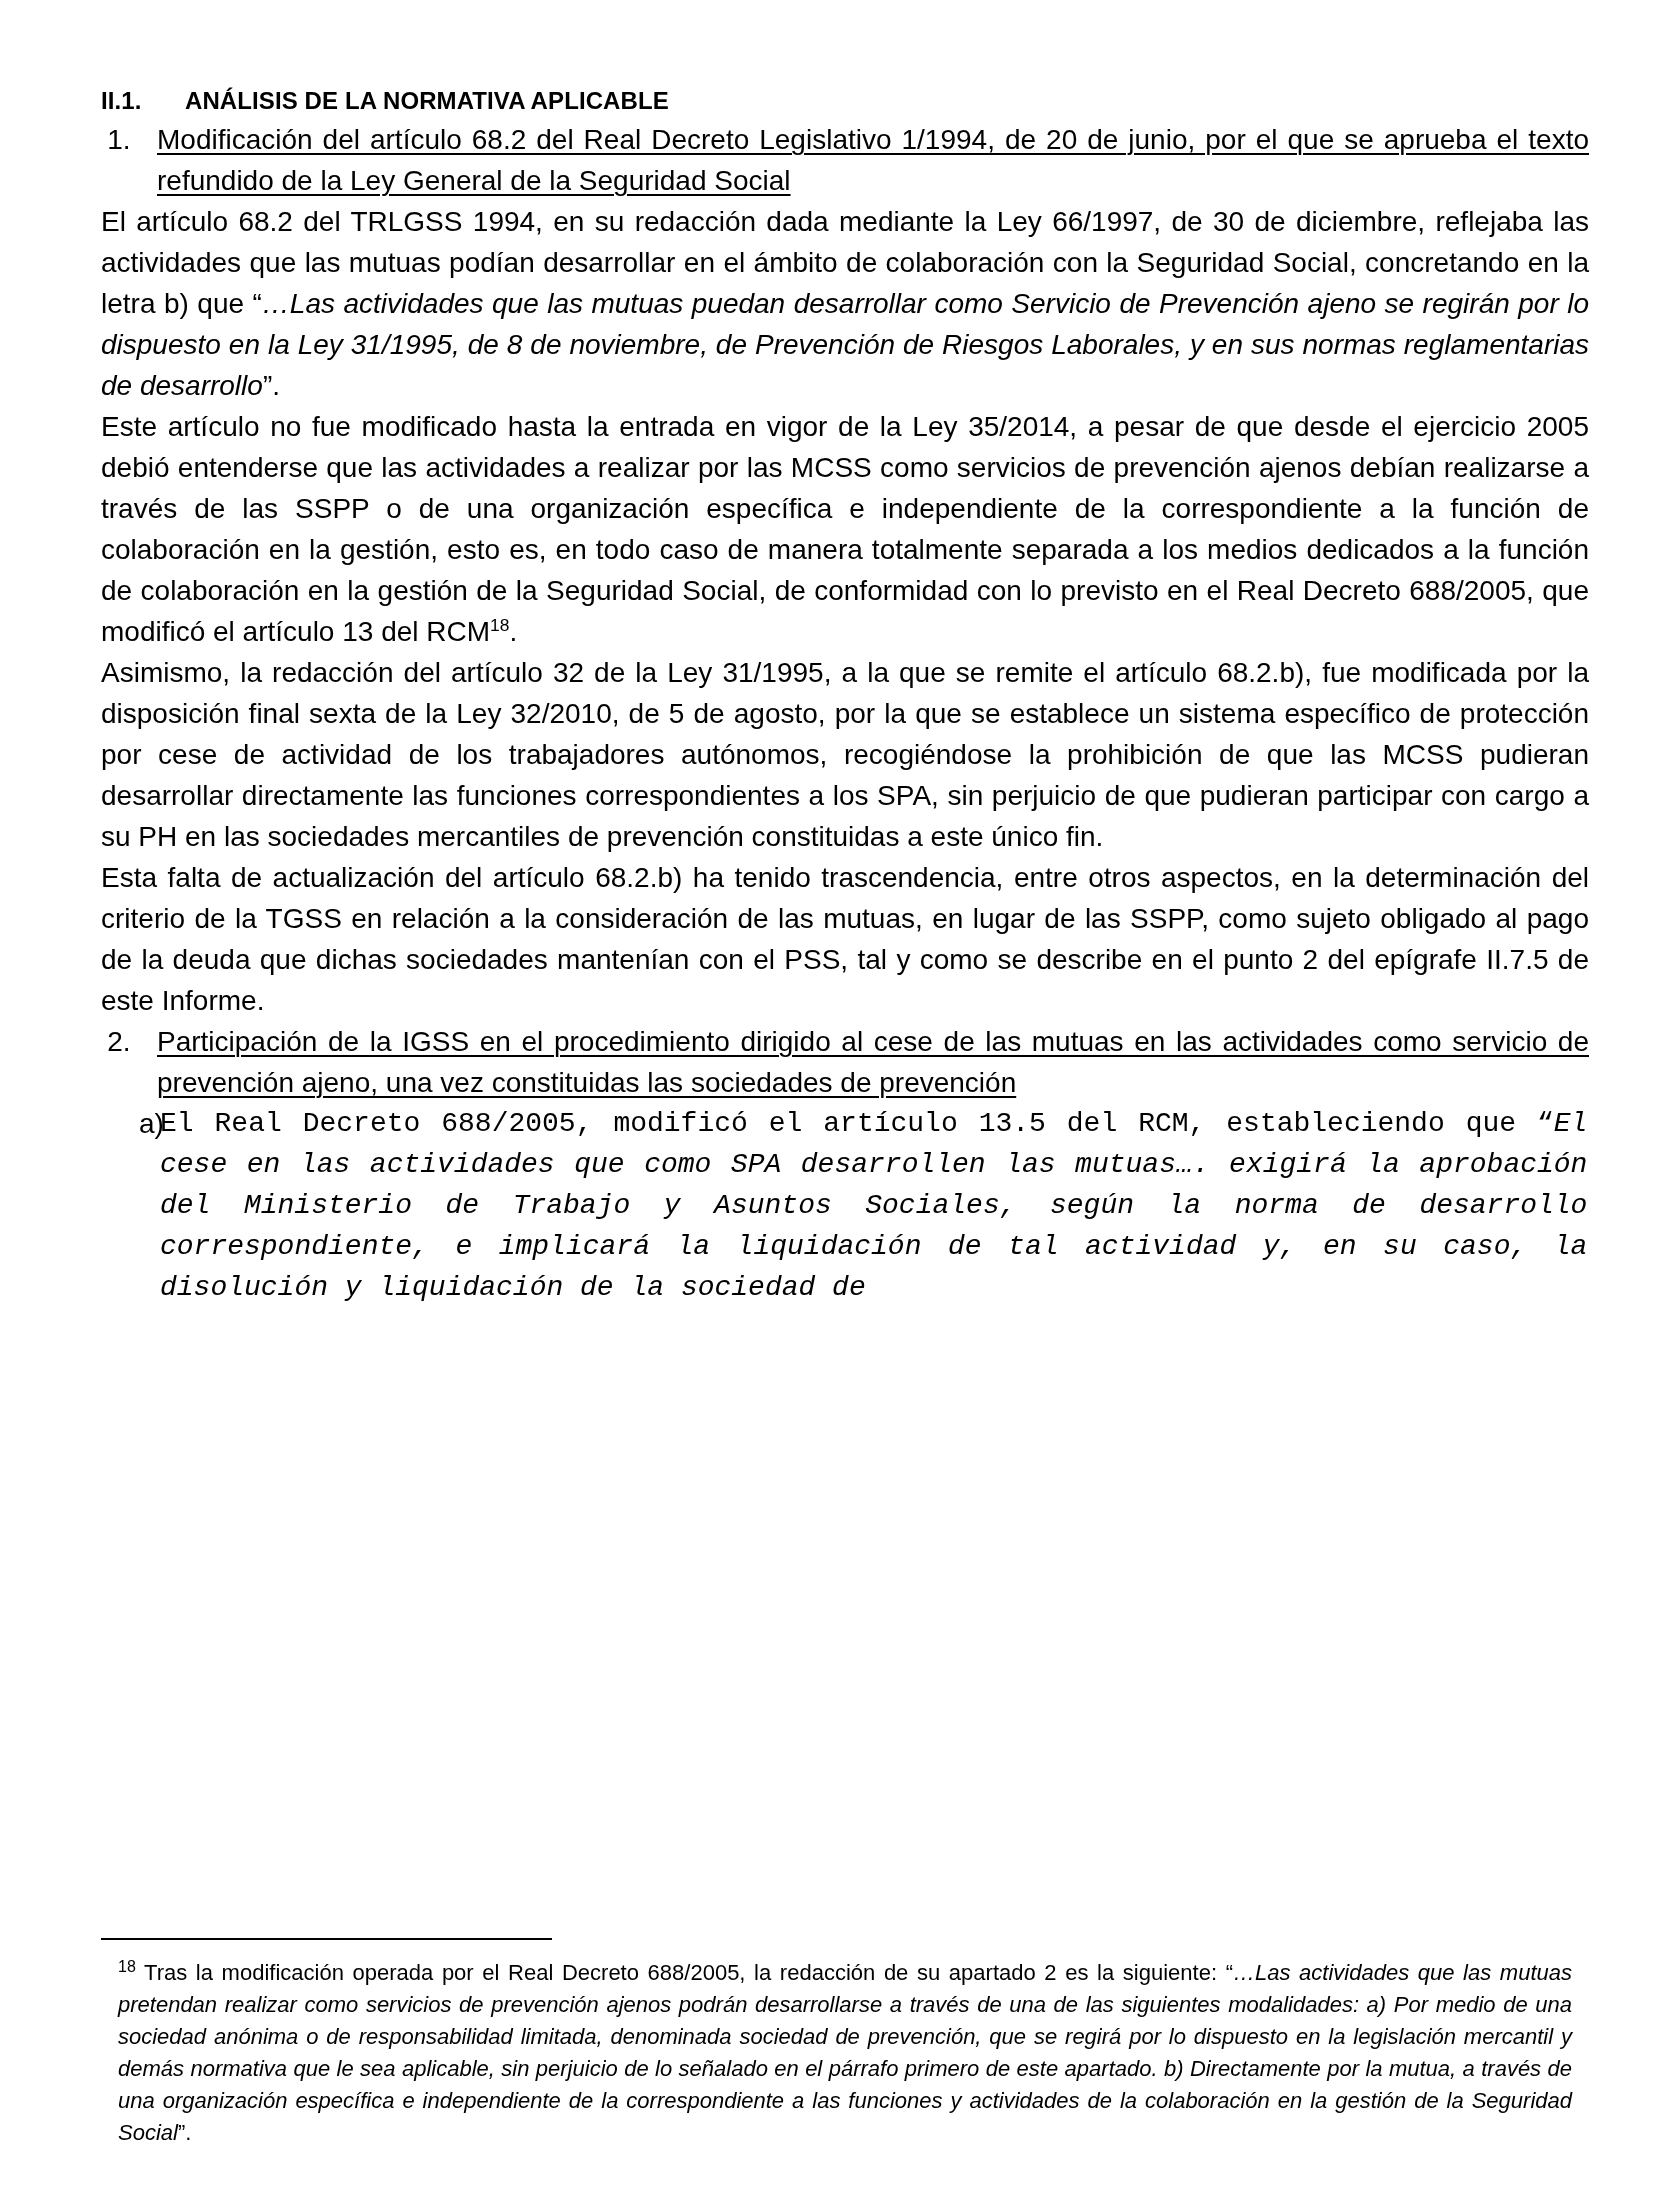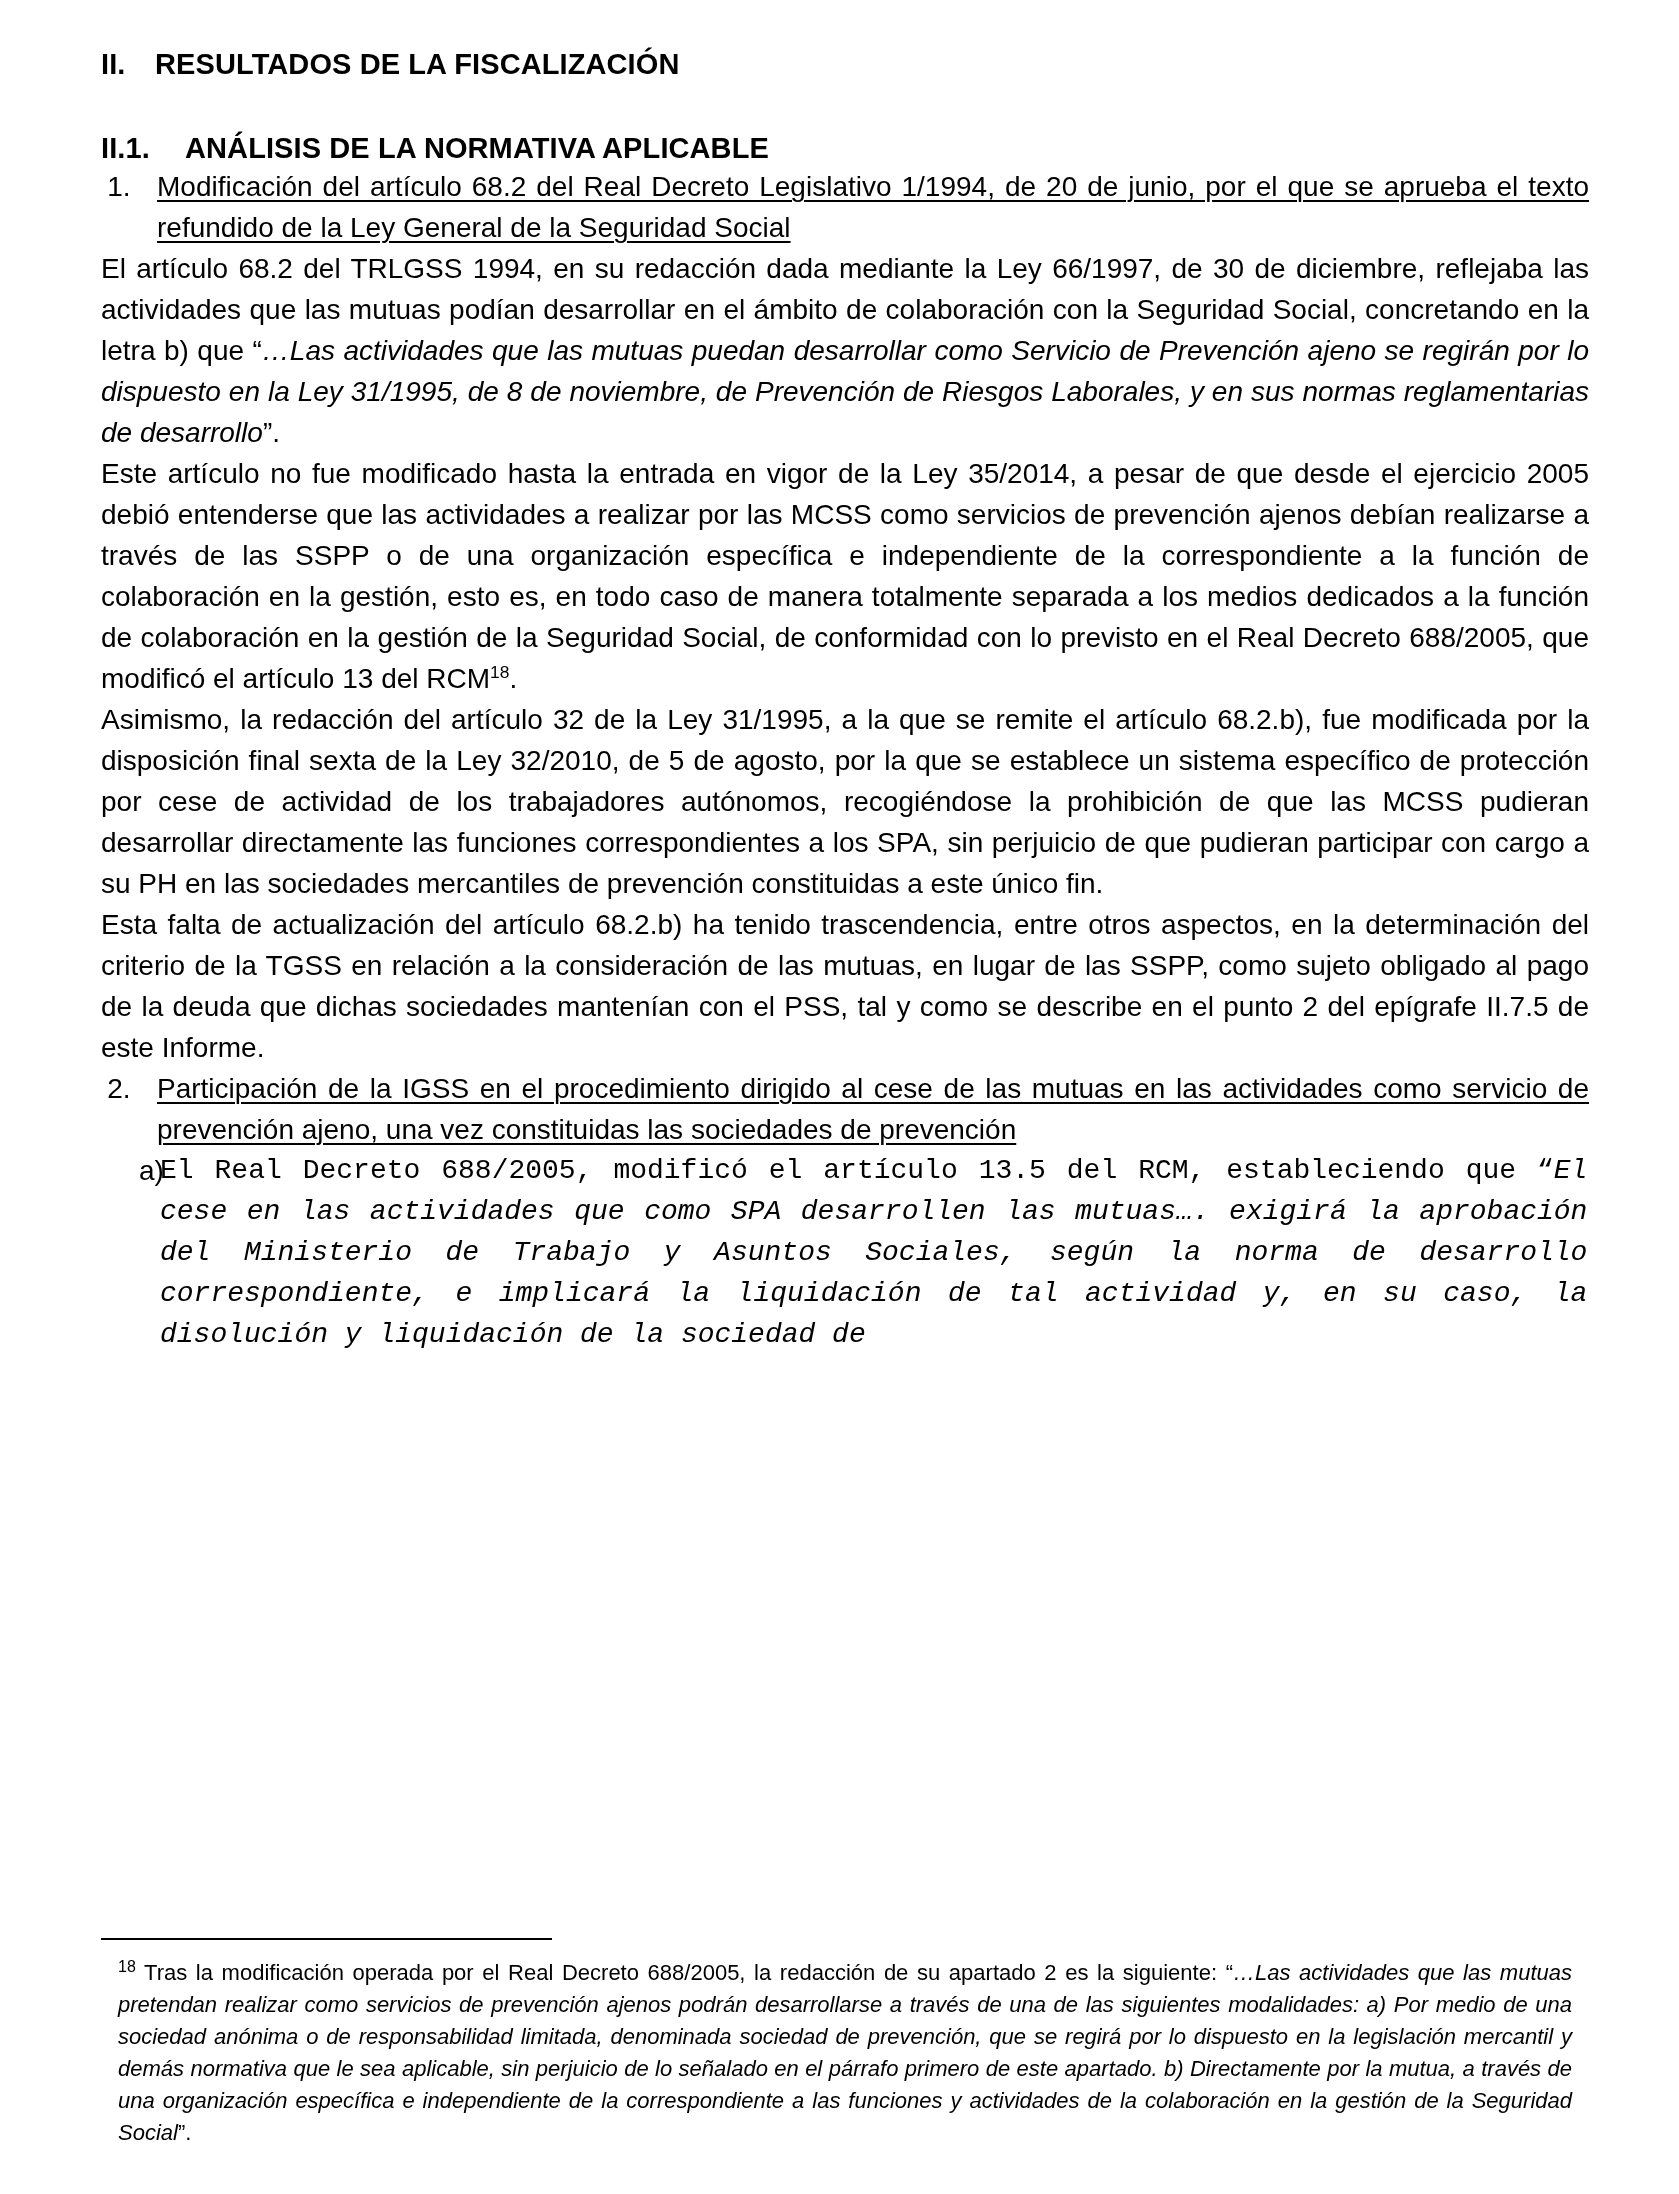--- a/index.html
+++ b/index.html
@@ -33,21 +33,21 @@
     margin: 0;
     padding: 0;
     letter-spacing: 0.1px;
   }
   h1.sec-title {
     font-size: 29px;
     line-height: 36px;
     margin-top: 11px;
   }
   h2.sub-title {
-    font-size: 29px;
+    font-size: 24px;
     line-height: 36px;
     margin-top: 48px;
   }
   .num-box {
     display: inline-block;
     min-width: 54px;
   }
   .num-box-2 {
     display: inline-block;
     min-width: 84px;
@@ -131,23 +131,20 @@
     vertical-align: super;
     line-height: 0;
   }
 </style>
 </head>
 <body>
 
 <div class="page">
   <div class="body-col">
 
-    <h1 class="sec-title">
-      <span class="num-box">II.</span><span>RESULTADOS DE LA FISCALIZACIÓN</span>
-    </h1>
 
     <h2 class="sub-title">
       <span class="num-box-2">II.1.</span><span>ANÁLISIS DE LA NORMATIVA APLICABLE</span>
     </h2>
 
 
     <div class="list-item gap-1">
       <span class="marker">1.</span>
       <span class="item-text">Modificación del artículo 68.2 del Real Decreto Legislativo 1/1994, de 20 de junio, por el que se aprueba el texto refundido de la Ley General de la Seguridad Social</span>
     </div>

